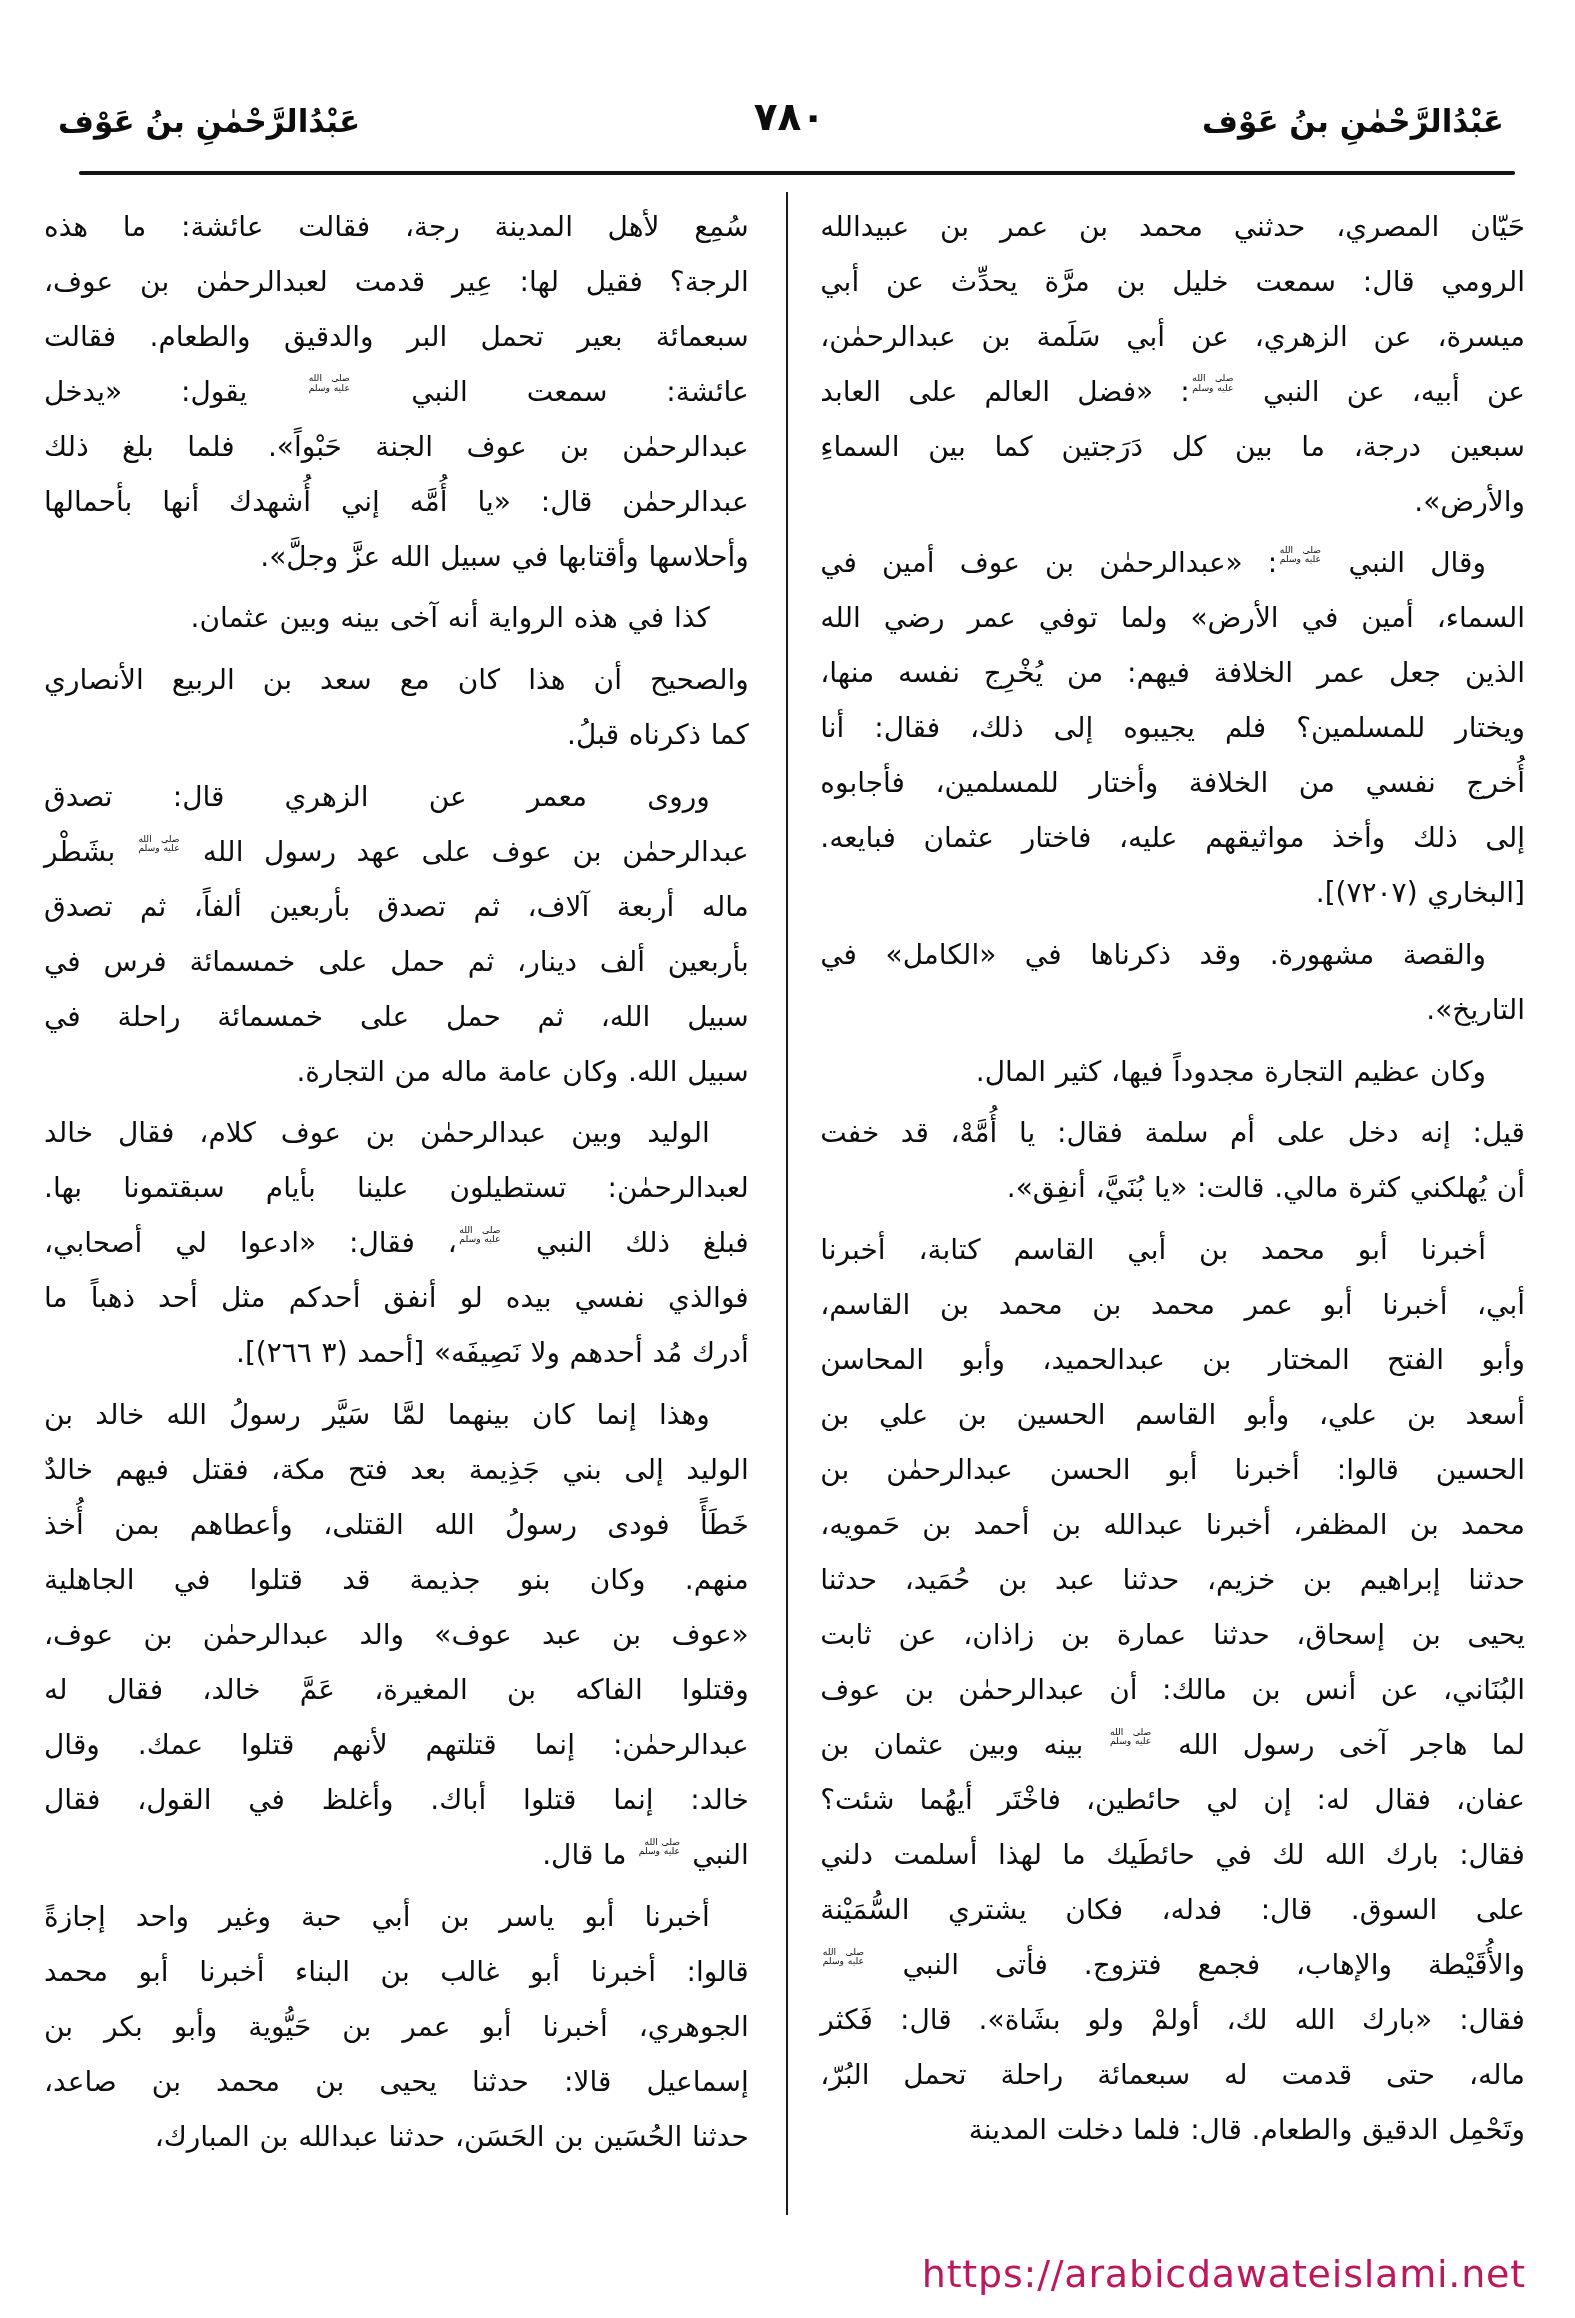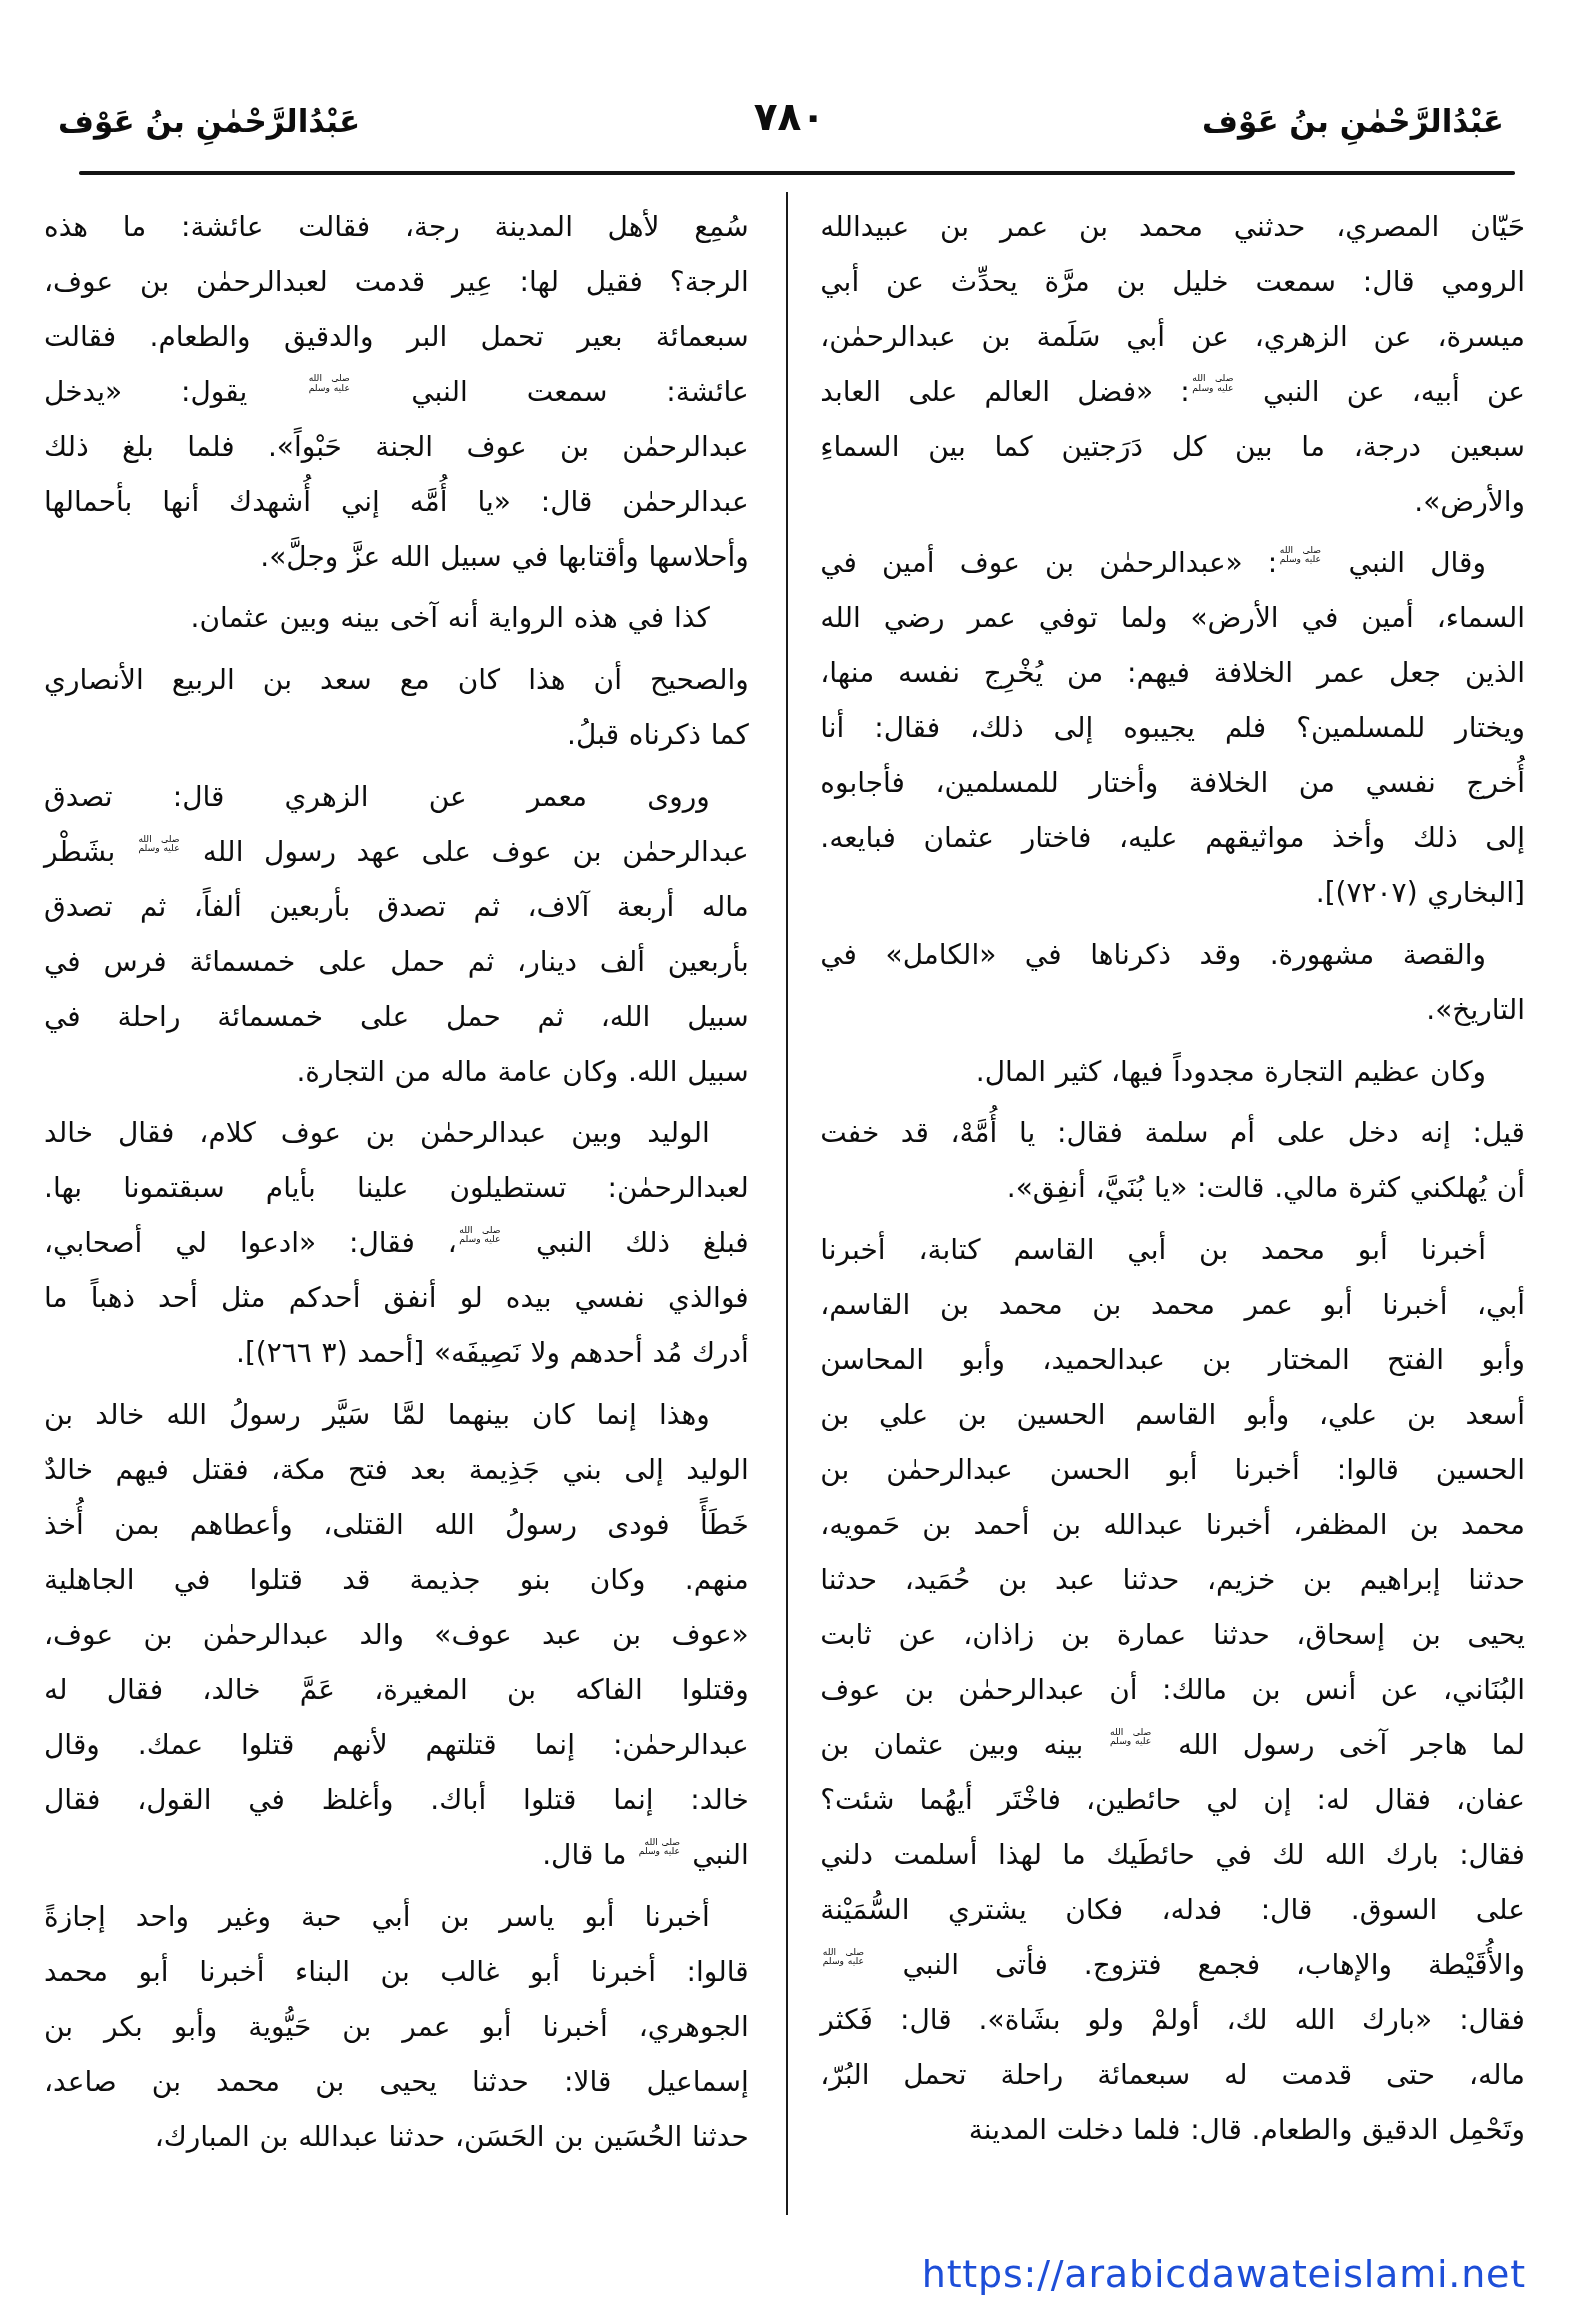--- a/index.html
+++ b/index.html
@@ -81,21 +81,21 @@
     margin:0 2.5px;
     transform:translateY(-10px);
   }
   .saw span{ display:block; }
   
   .watermark{
     position:absolute;
     bottom:23.5px; right:49px;
     direction:ltr;
     font-size:38px;
-    color:#1d4ed8;
+    color:#be185d;
     letter-spacing:0.8px;
     margin-left:32px;
   }
 </style>
 </head>
 <body>
 
 <div class="page">
 
   <div class="header">

